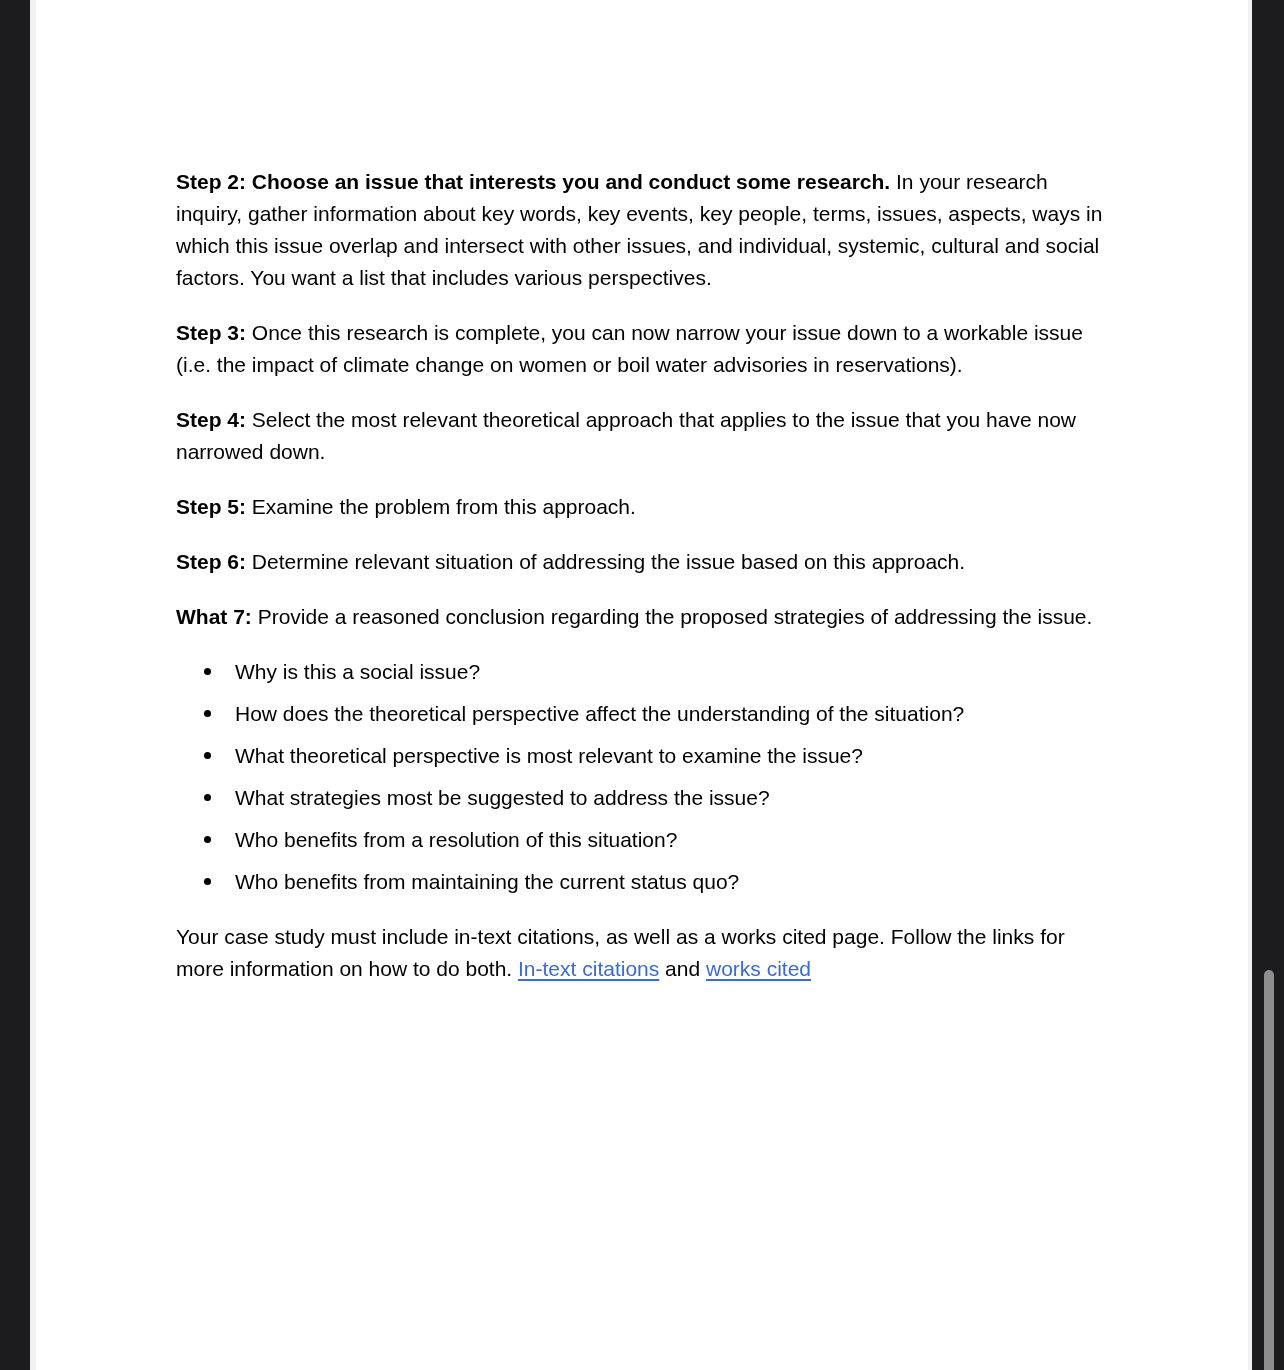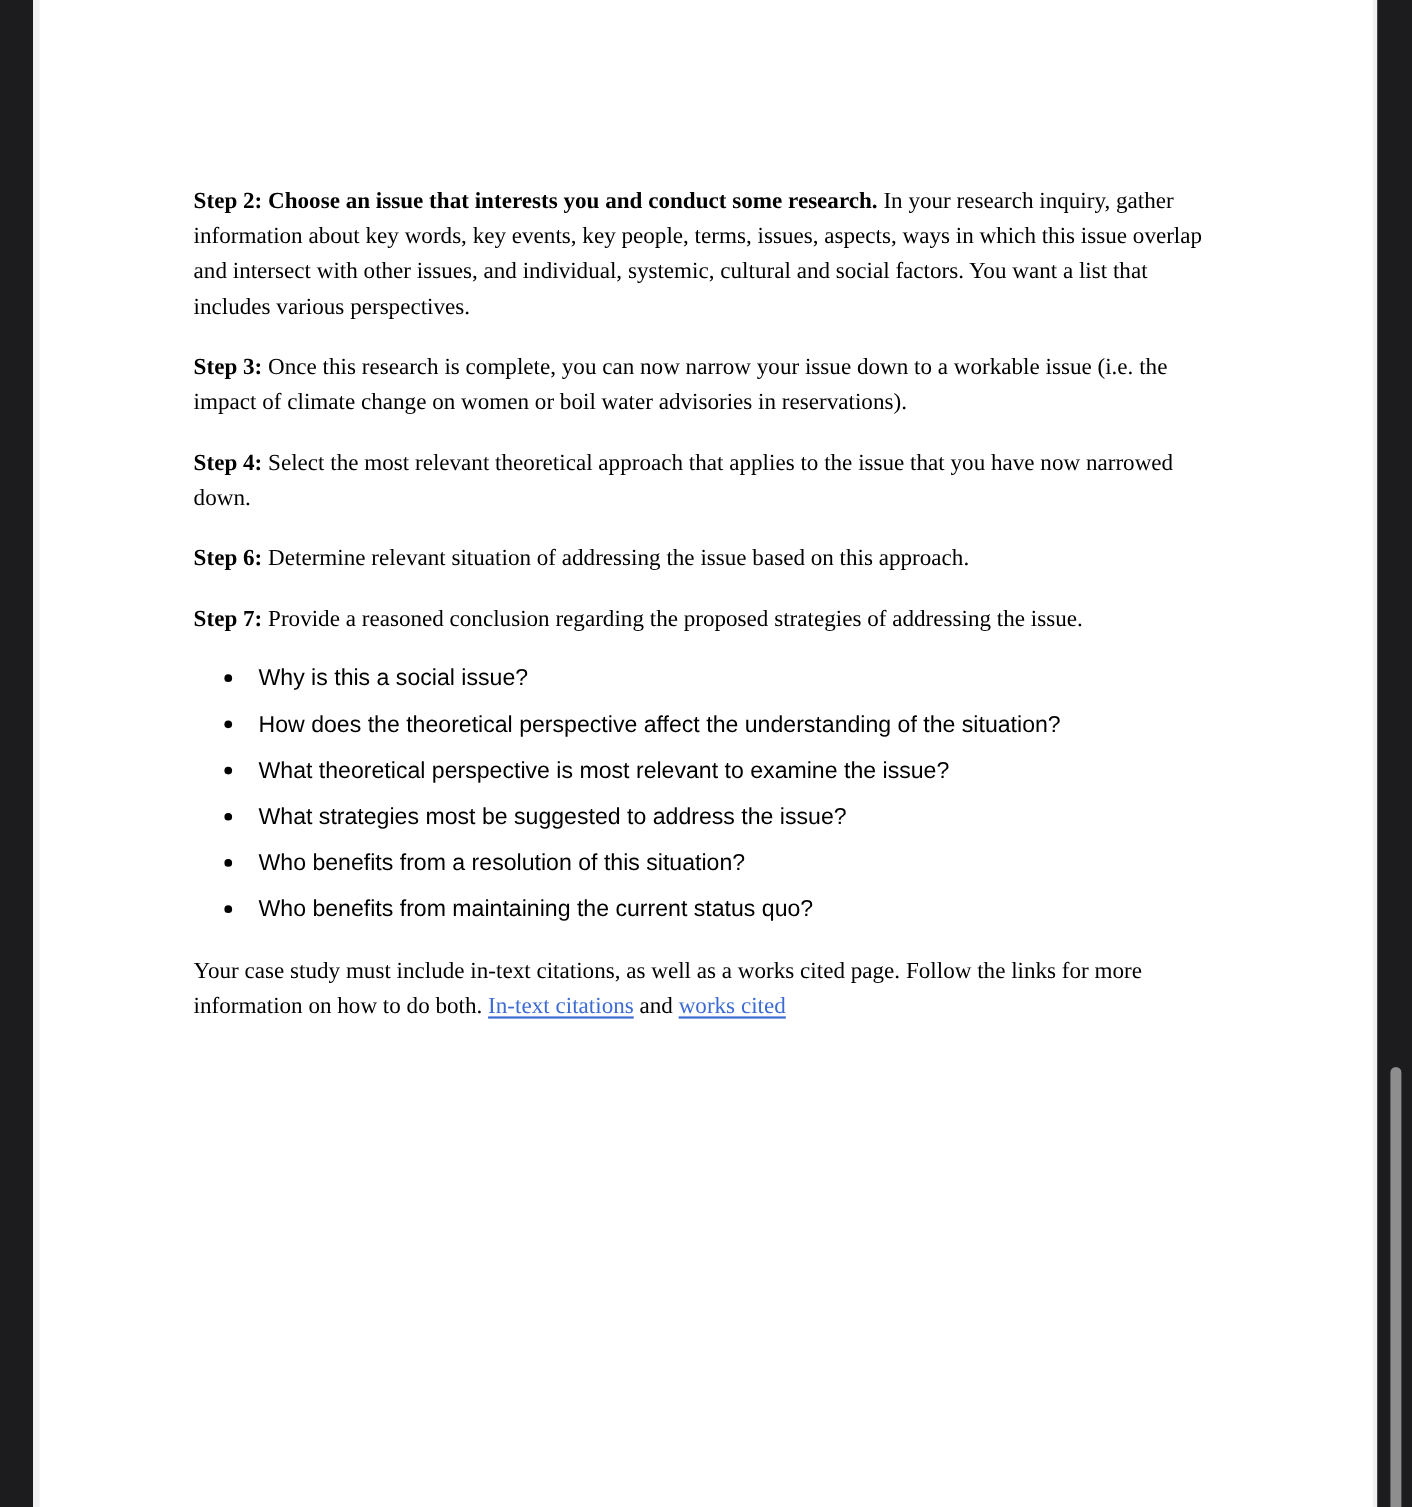--- a/index.html
+++ b/index.html
@@ -32,21 +32,21 @@
   }
   
   .page-content {
     position: absolute;
     left: 176px; top: 166px;
     width: 930px;
     font-size: 21px;
     line-height: 32px;
     color: #000000;
   }
-  .page-content p { margin: 0 0 23px 0; font-family: Liberation Serif, serif; }
+  .page-content p { margin: 0 0 23px 0; }
   .page-content strong { font-weight: bold; }
   ul.questions {
     margin: 0 0 23px 0;
     padding: 0 0 0 59px;
     list-style: none;
   }
   ul.questions li {
     position: relative;
     margin: 0 0 10px 0;
   }
@@ -77,24 +77,25 @@
 <div class="scroll-thumb"></div>
 
 <div class="page-content">
 
   <p><strong>Step 2: Choose an issue that interests you and conduct some research.</strong><span> In your research inquiry, gather information about key words, key events, key people, terms, issues, aspects, ways in which this issue overlap and intersect with other issues, and individual, systemic, cultural and social factors. You want a list that includes various perspectives.</span></p>
 
   <p><strong>Step 3:</strong><span> Once this research is complete, you can now narrow your issue down to a workable issue (i.e. the impact of climate change on women or boil water advisories in reservations).</span></p>
 
   <p><strong>Step 4:</strong><span> Select the most relevant theoretical approach that applies to the issue that you have now narrowed down.</span></p>
 
+  <p><strong>Step 5:</strong><span> Examine the problem from this approach.</span></p>
 
   <p><strong>Step 6:</strong><span> Determine relevant situation of addressing the issue based on this approach.</span></p>
 
-  <p><strong>Step 7:</strong><span> Provide a reasoned conclusion regarding the proposed strategies of addressing the issue.</span></p>
+  <p><strong>What 7:</strong><span> Provide a reasoned conclusion regarding the proposed strategies of addressing the issue.</span></p>
 
 
   <ul class="questions">
     <li>Why is this a social issue?</li>
     <li>How does the theoretical perspective affect the understanding of the situation?</li>
     <li>What theoretical perspective is most relevant to examine the issue?</li>
     <li>What strategies most be suggested to address the issue?</li>
     <li>Who benefits from a resolution of this situation?</li>
     <li>Who benefits from maintaining the current status quo?</li>
   </ul>

